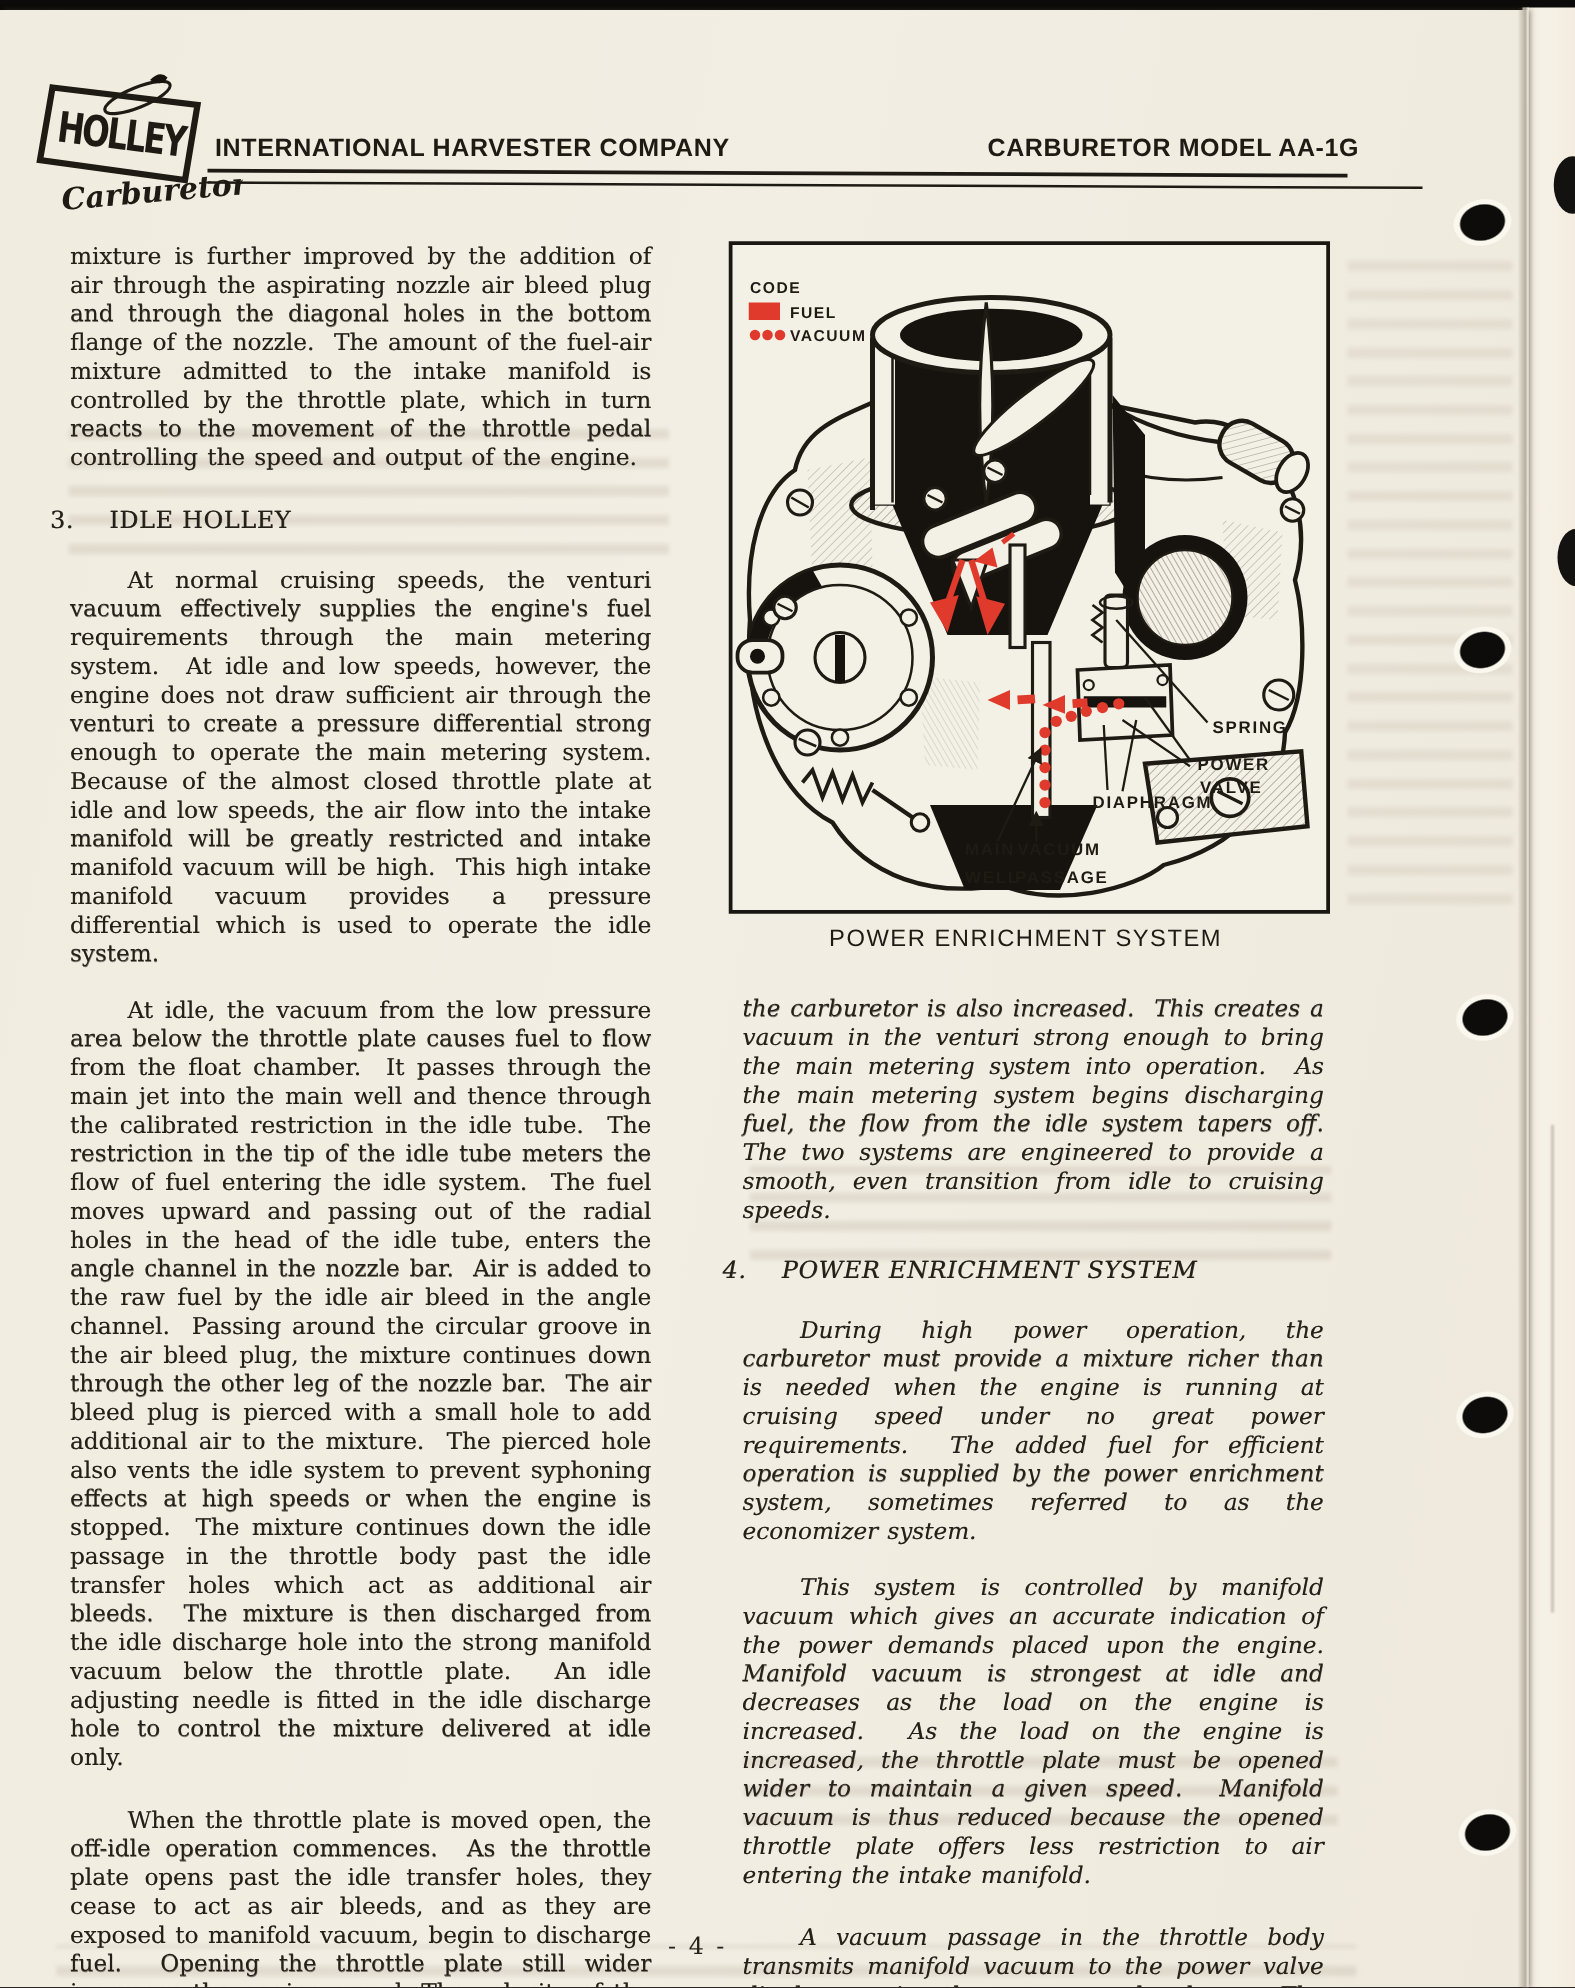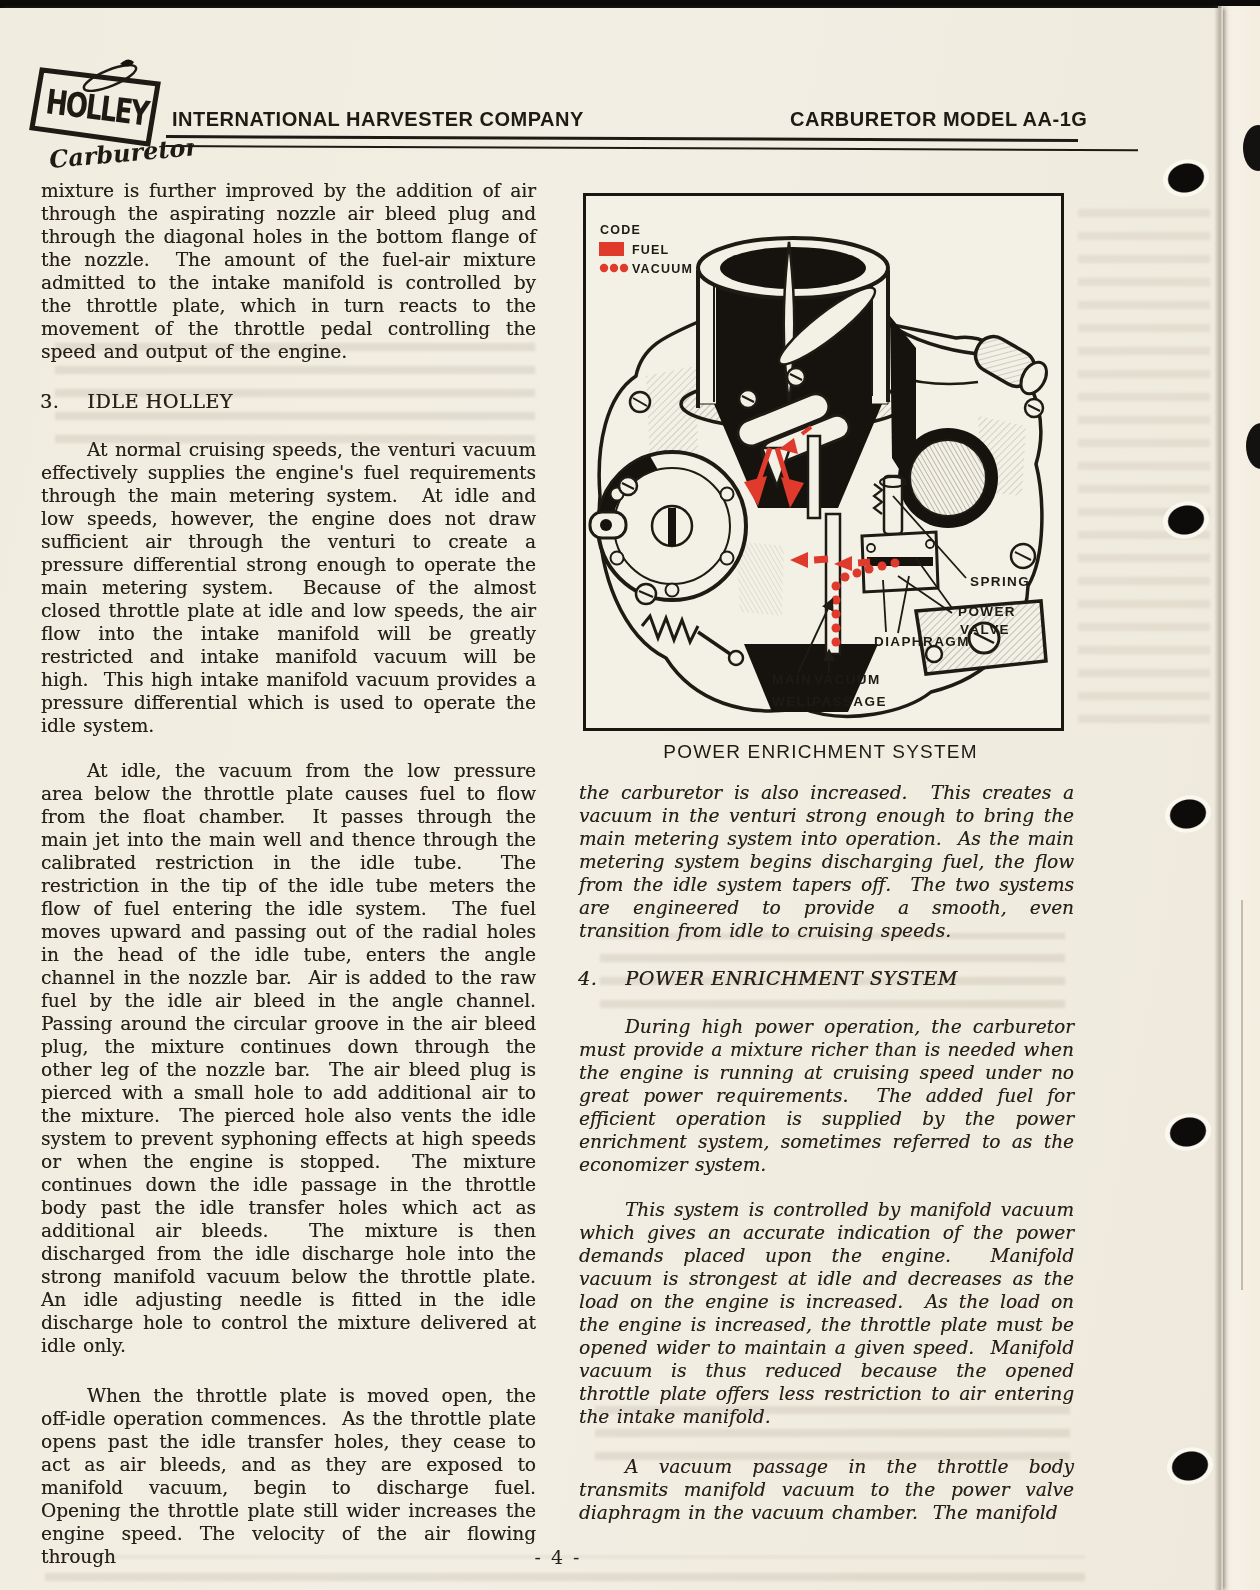--- a/index.html
+++ b/index.html
@@ -28,21 +28,21 @@
   #company{left:172px;top:100px;}
   #model{left:790px;top:100px;width:286px;text-align:center;}
   .rule{position:absolute;background:var(--ink);}
   #rule1{left:166px;top:127px;width:912px;height:3px;transform:rotate(.25deg);transform-origin:left;}
   #rule2{left:166px;top:137px;width:972px;height:2px;transform:rotate(.25deg);transform-origin:left;}
   
   .col{position:absolute;width:497px;color:#241f18;}
   #col-left{left:40px;top:170px;}
   #col-right{left:578px;top:772px;font-style:italic;}
   .para{font-size:18.5px;line-height:23px;text-align:justify;white-space:pre-wrap;
-        word-spacing:1.5px;hyphens:auto;margin:1px;
+        word-spacing:1.5px;hyphens:auto;margin:16px;
         text-shadow:.25px .25px .35px rgba(36,30,22,.55);}
   .indent{text-indent:46px;}
   .sect{display:flex;gap:28px;font-size:19px;letter-spacing:.6px;
         text-shadow:.4px .4px .4px rgba(36,30,22,.7);}
   #col-left .sect{margin:27px 0 26px;}
   #col-right .sect{margin:25px 0 26px;}
   .mt{margin-top:22px;}
   .mt2{margin-top:27px;}
   
   #figure{position:absolute;left:583px;top:185px;width:481px;height:538px;box-sizing:border-box;

